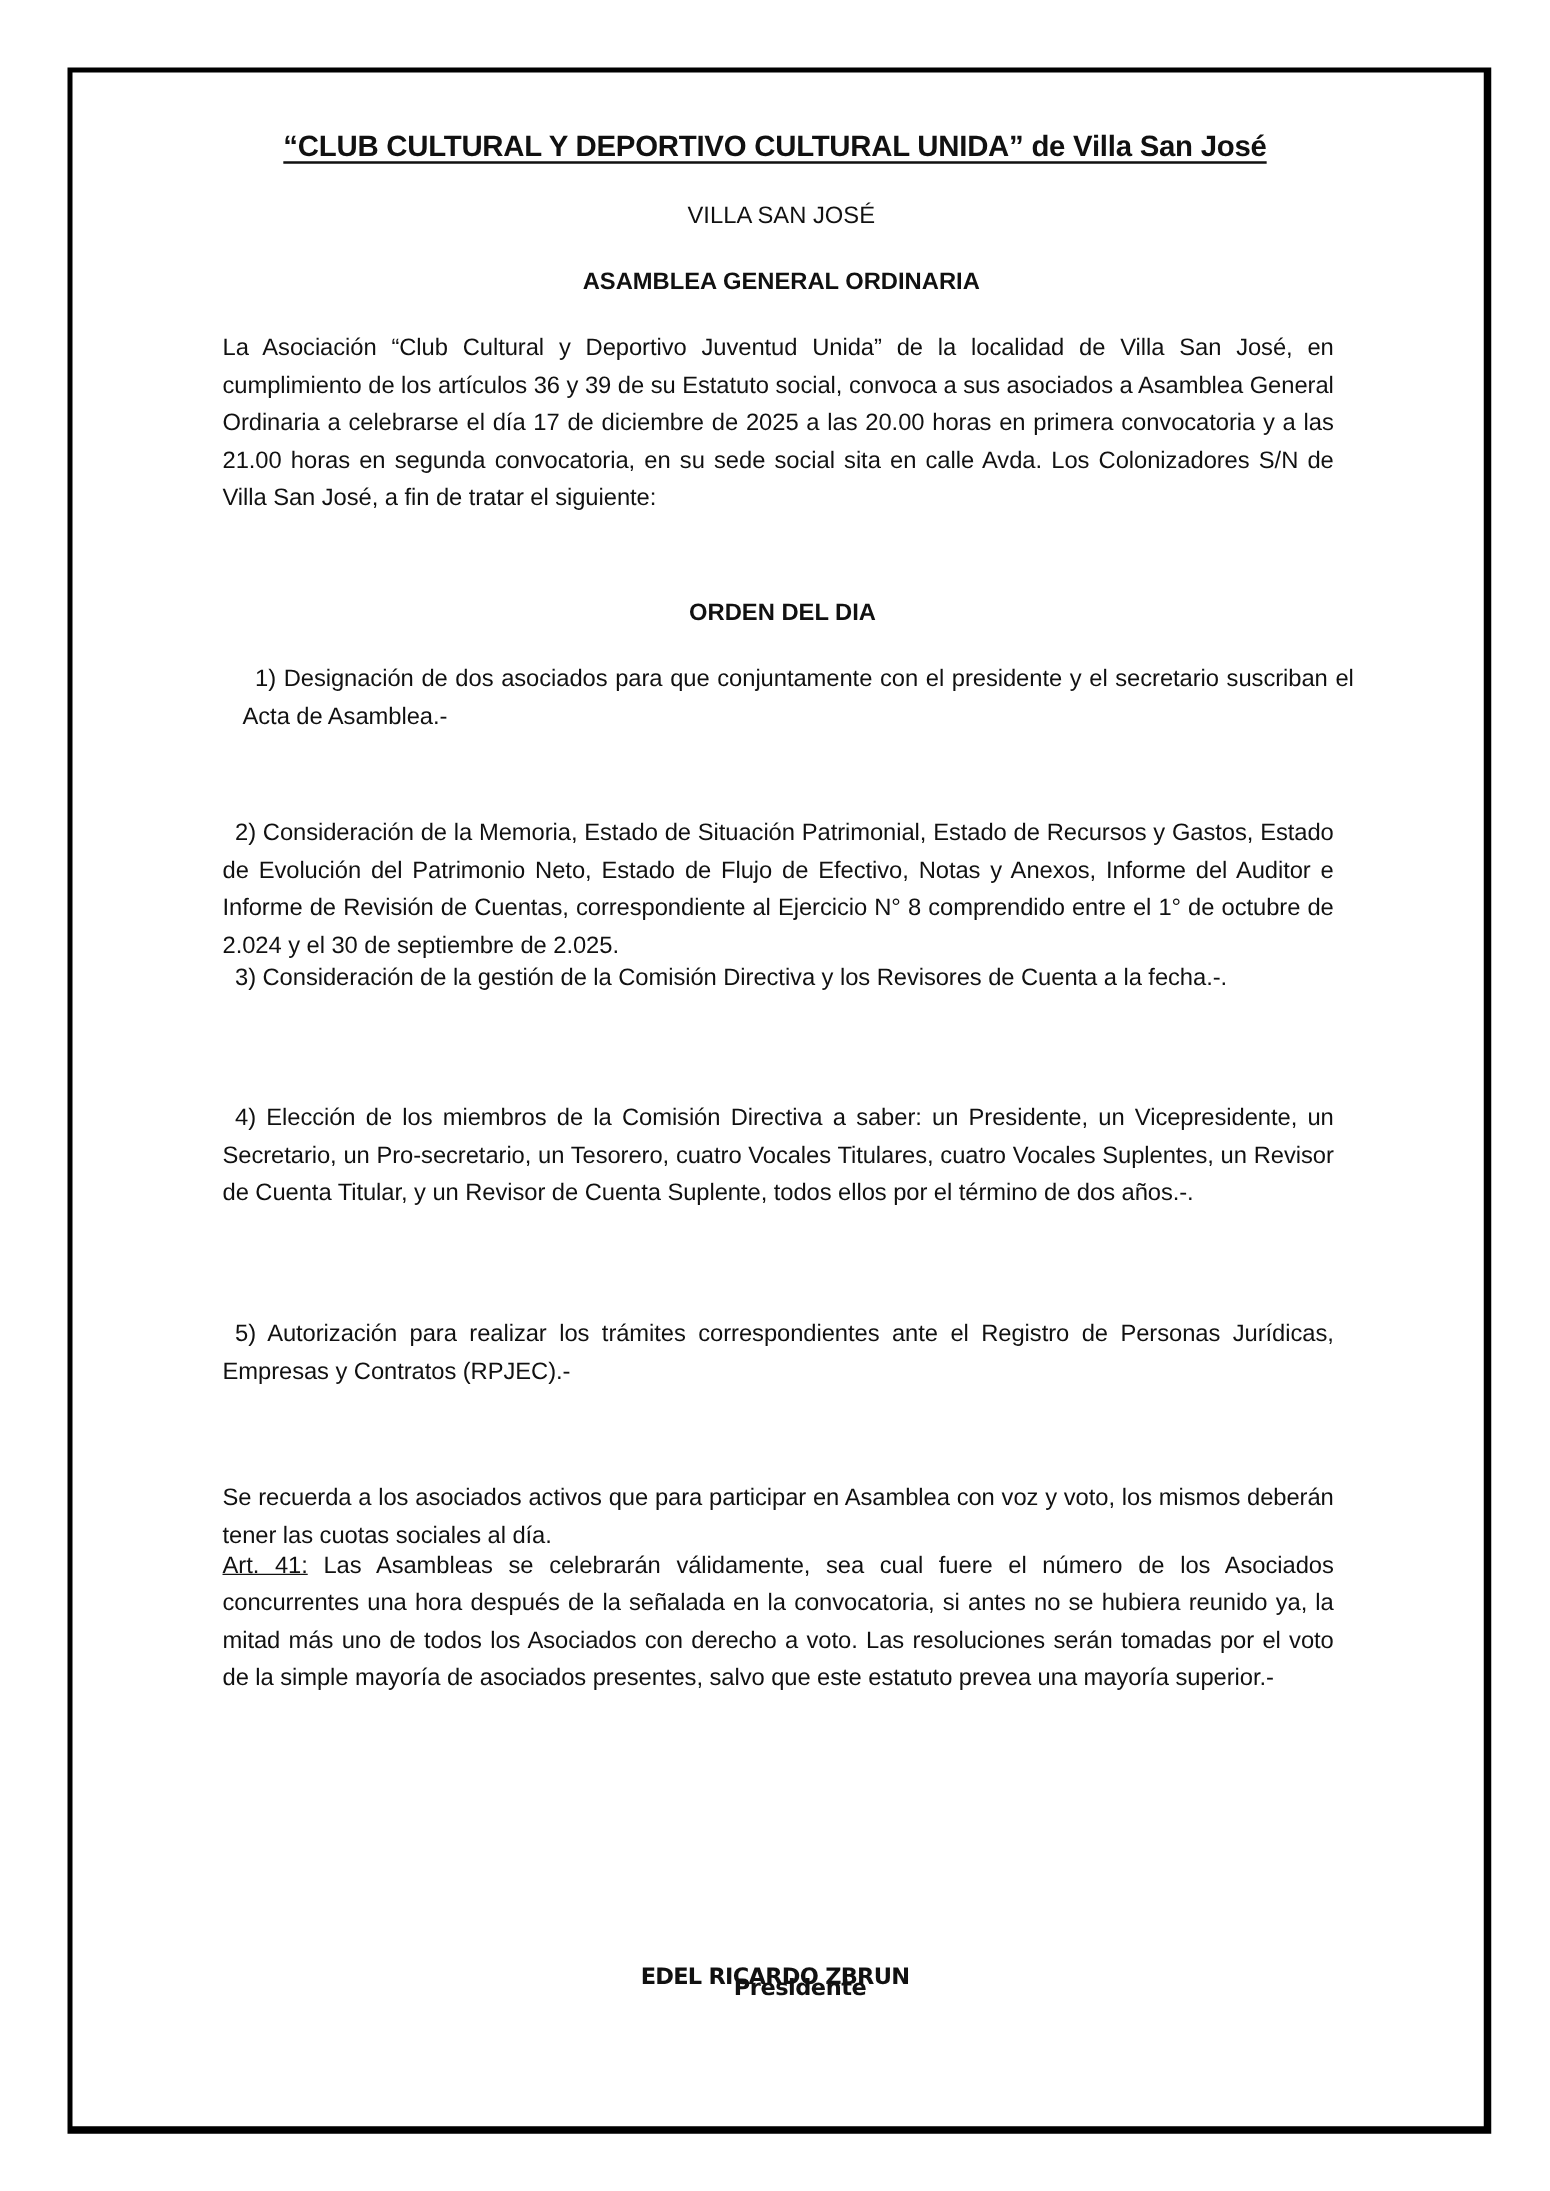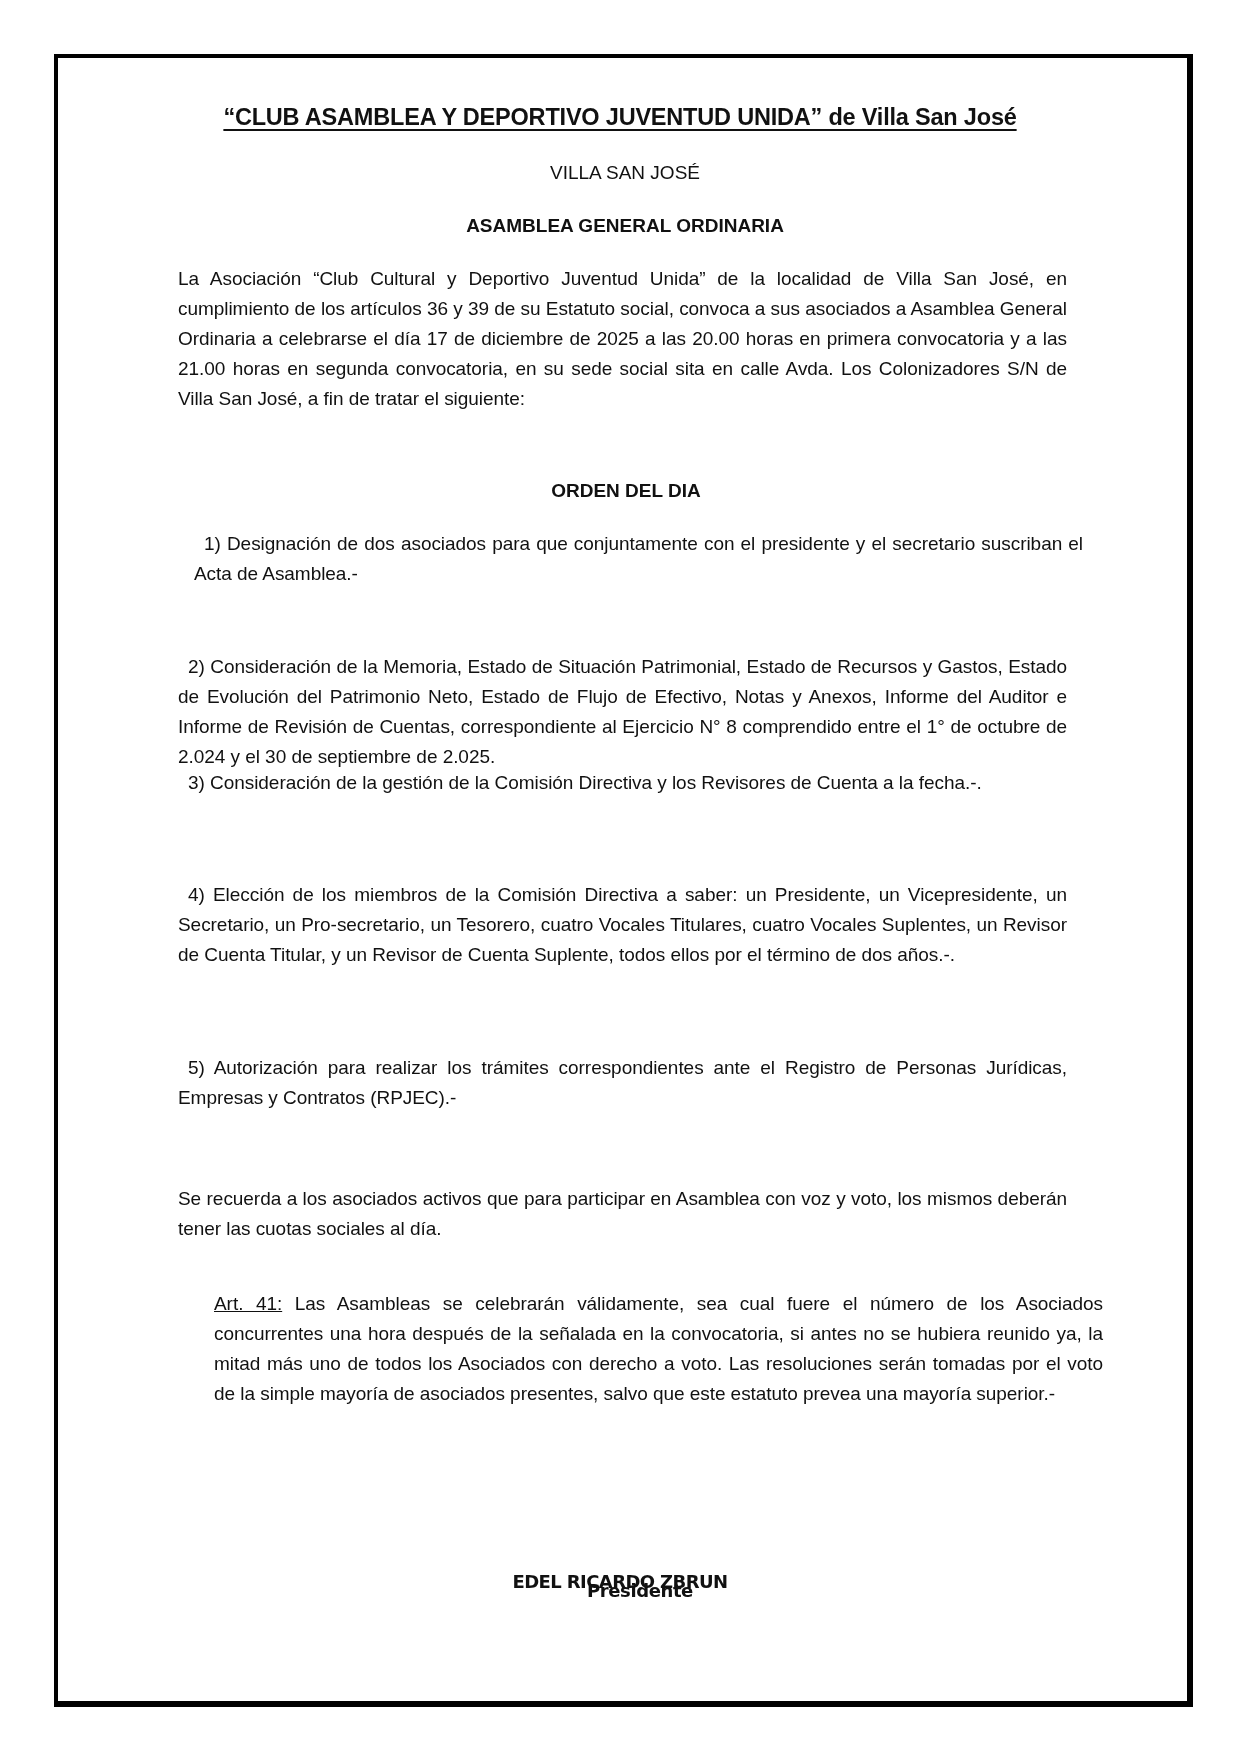--- a/index.html
+++ b/index.html
@@ -72,21 +72,21 @@
       font-size: 19px;
       font-weight: bold;
       left: 6px;
     }
     .item1 { top: 529px; margin-left: 16px; }
     .item2 { top: 640px; margin-top: 12px; }
     .item3 { top: 768px; }
     .item4 { top: 880px; }
     .item5 { top: 1053px; }
     .remind { top: 1156px; margin-top: 28px; }
-    .art41 { top: 1289px; margin-left: 36px; }
+    .art41 { top: 1238px; }
     .art-label {
       text-decoration: underline;
     }
     .sig-name {
       top: 1538px;
       font-family: "DejaVu Sans", sans-serif;
       font-weight: bold;
       font-size: 18px;
       letter-spacing: -0.6px;
       left: 0;
@@ -101,21 +101,21 @@
       left: 0;
       padding-left: 20px;
     }
   </style>
 </head>
 <body>
 
 <div class="page-frame"></div>
 
 <h1 class="abs center title">
-  <span>“CLUB ASAMBLEA Y DEPORTIVO JUVENTUD UNIDA” de Villa San José</span>
+  <span>“CLUB CULTURAL Y DEPORTIVO CULTURAL UNIDA” de Villa San José</span>
 </h1>
 
 <p class="abs center subtitle">VILLA SAN JOSÉ</p>
 
 <h2 class="abs center heading">ASAMBLEA GENERAL ORDINARIA</h2>
 
 <p class="abs body-block p-intro">La Asociación “Club Cultural y Deportivo Juventud Unida” de la localidad de Villa San José, en cumplimiento de los artículos 36 y 39 de su Estatuto social, convoca a sus asociados a Asamblea General Ordinaria a celebrarse el día 17 de diciembre de 2025 a las 20.00 horas en primera convocatoria y a las 21.00 horas en segunda convocatoria, en su sede social sita en calle Avda. Los Colonizadores S/N de Villa San José, a fin de tratar el siguiente:</p>
 
 <h3 class="abs center orden">ORDEN DEL DIA</h3>
 

